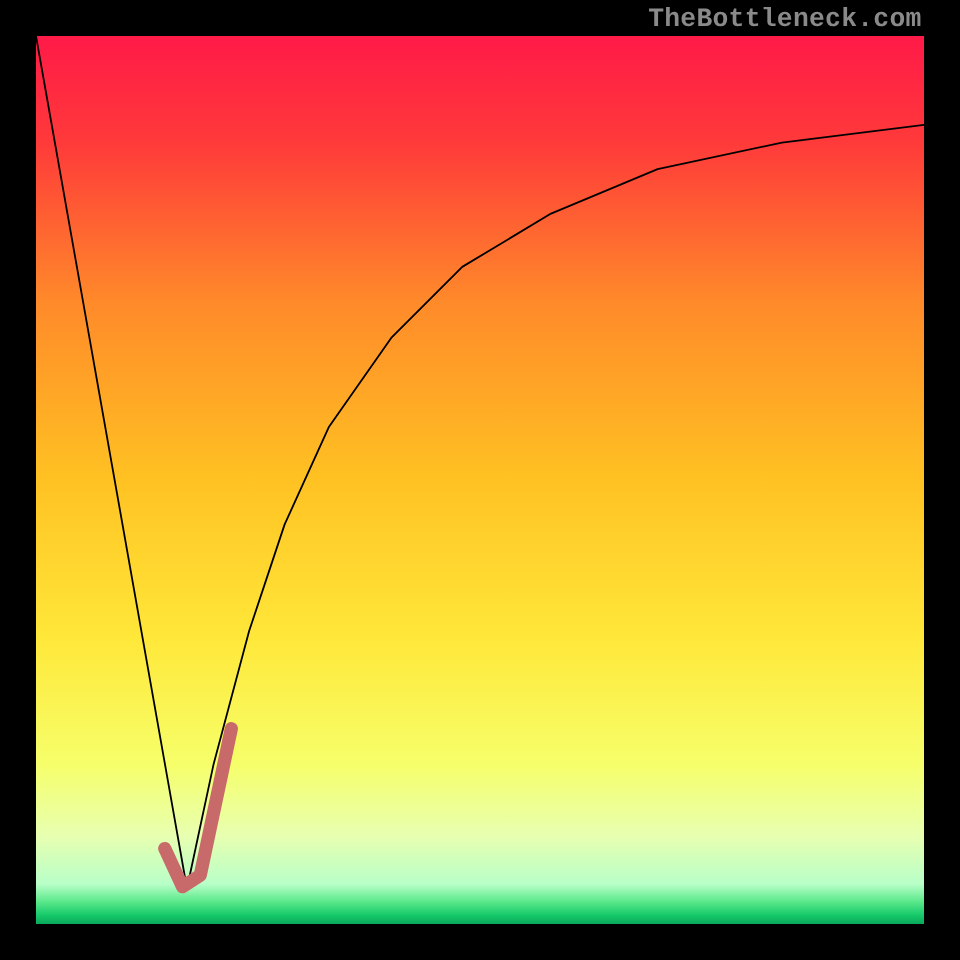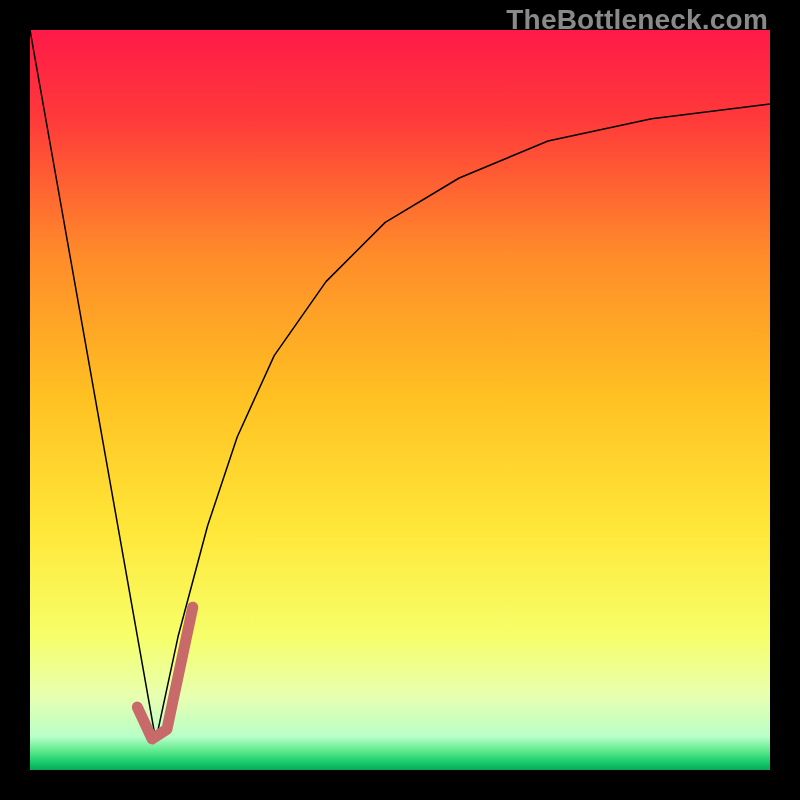--- a/index.html
+++ b/index.html
@@ -14,22 +14,22 @@
     position: absolute;
     top: 30px;
     left: 30px;
     width: 740px;
     height: 740px;
   }
   .watermark {
     position: absolute;
     top: 4px;
     right: 32px;
-    font-family: Liberation Sans, sans-serif;
-    font-size: 28px;
+    font-family: Liberation Mono, monospace;
+    font-size: 22px;
     font-weight: bold;
     color: #8a8a8a;
     letter-spacing: 0.2px;
   }
   svg { display: block; }
 </style>
 </head>
 <body>
 
 <div class="frame">

